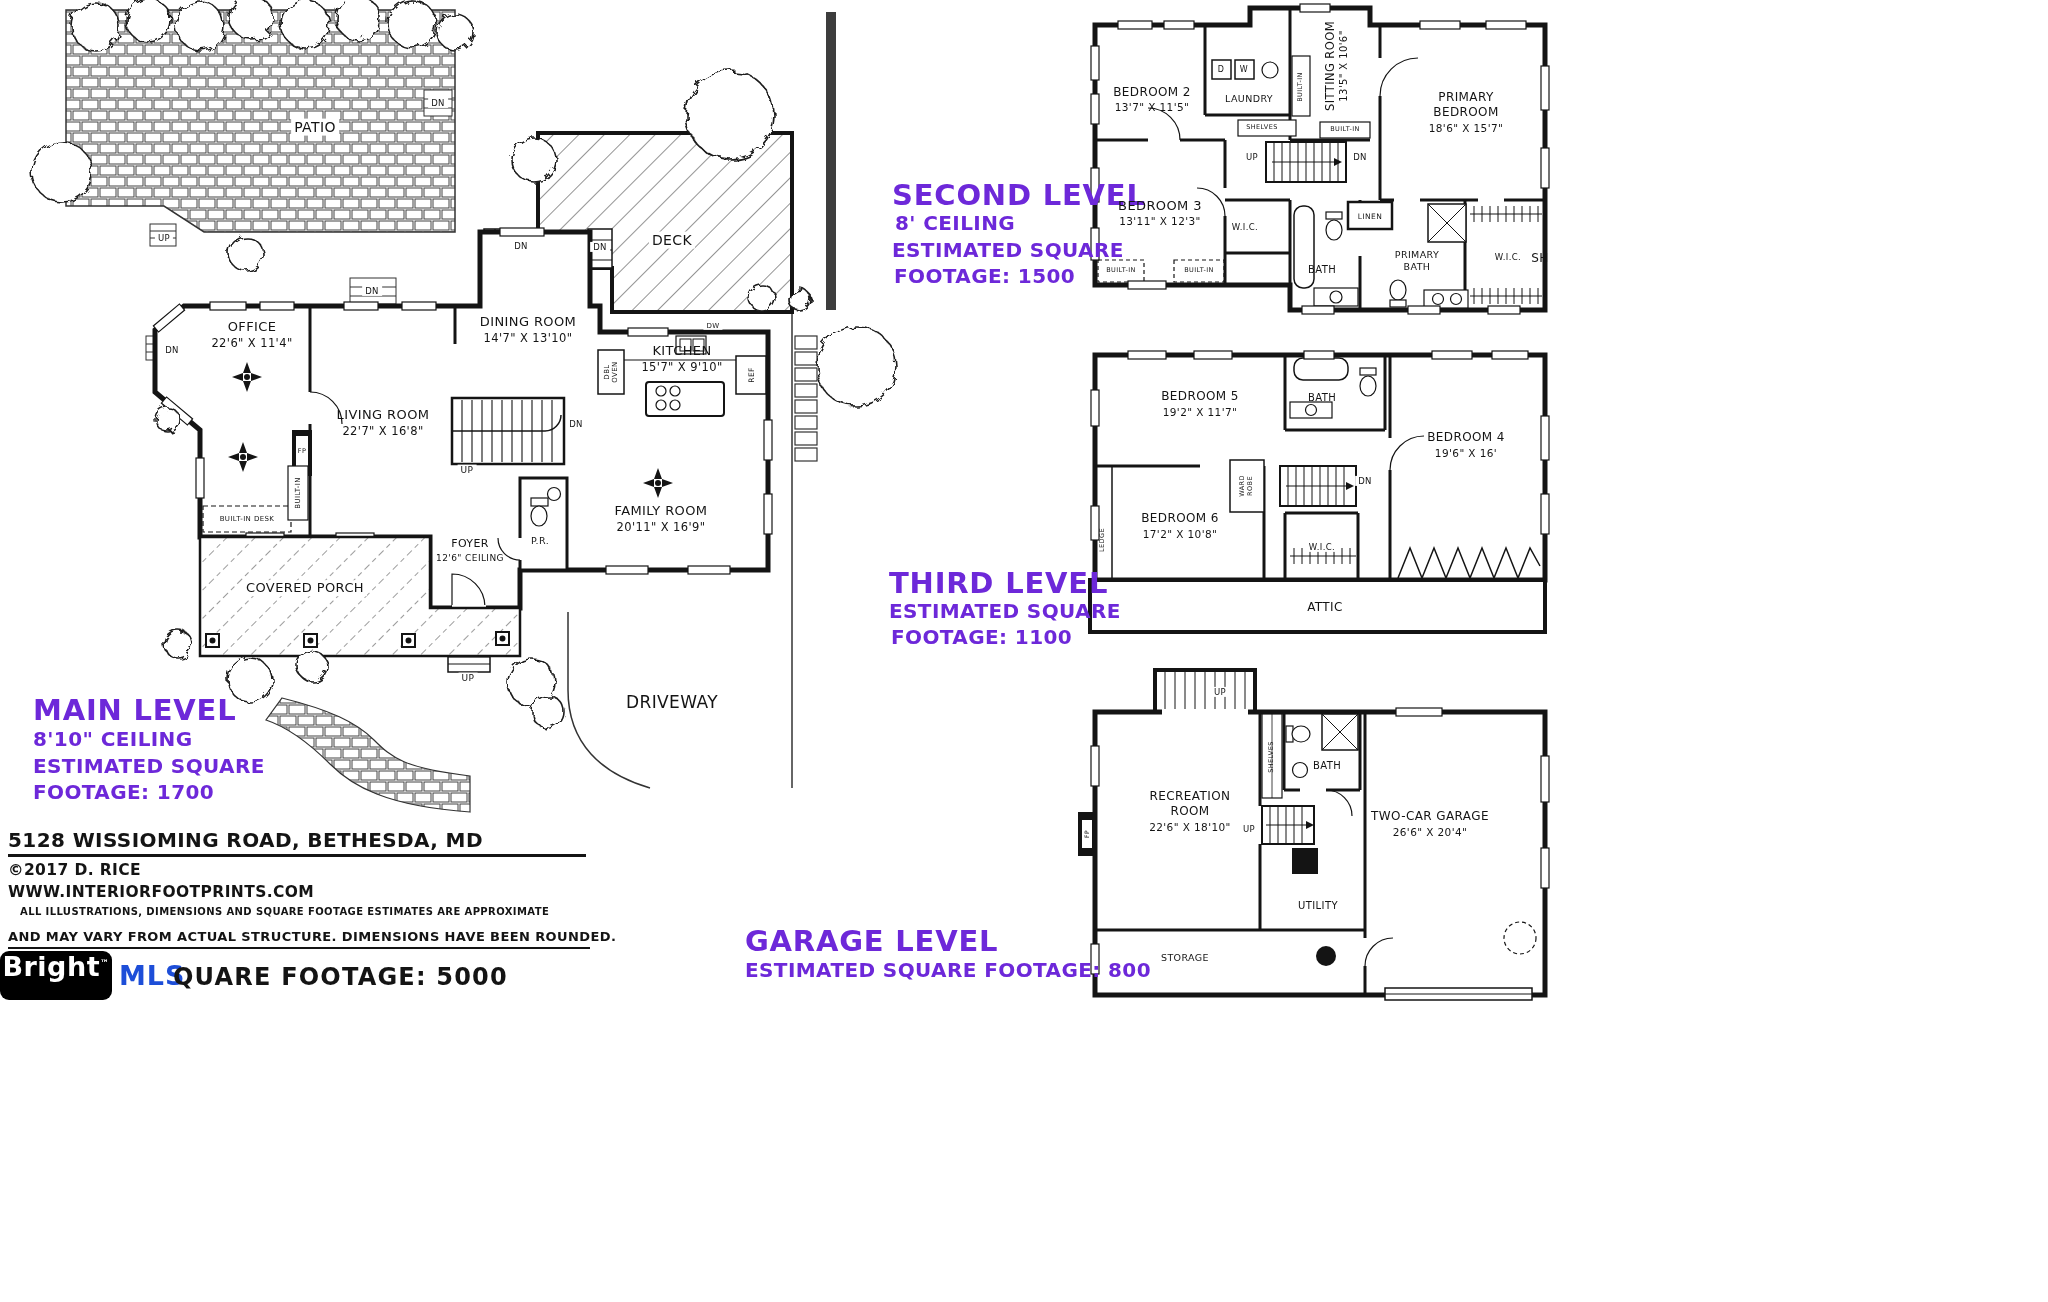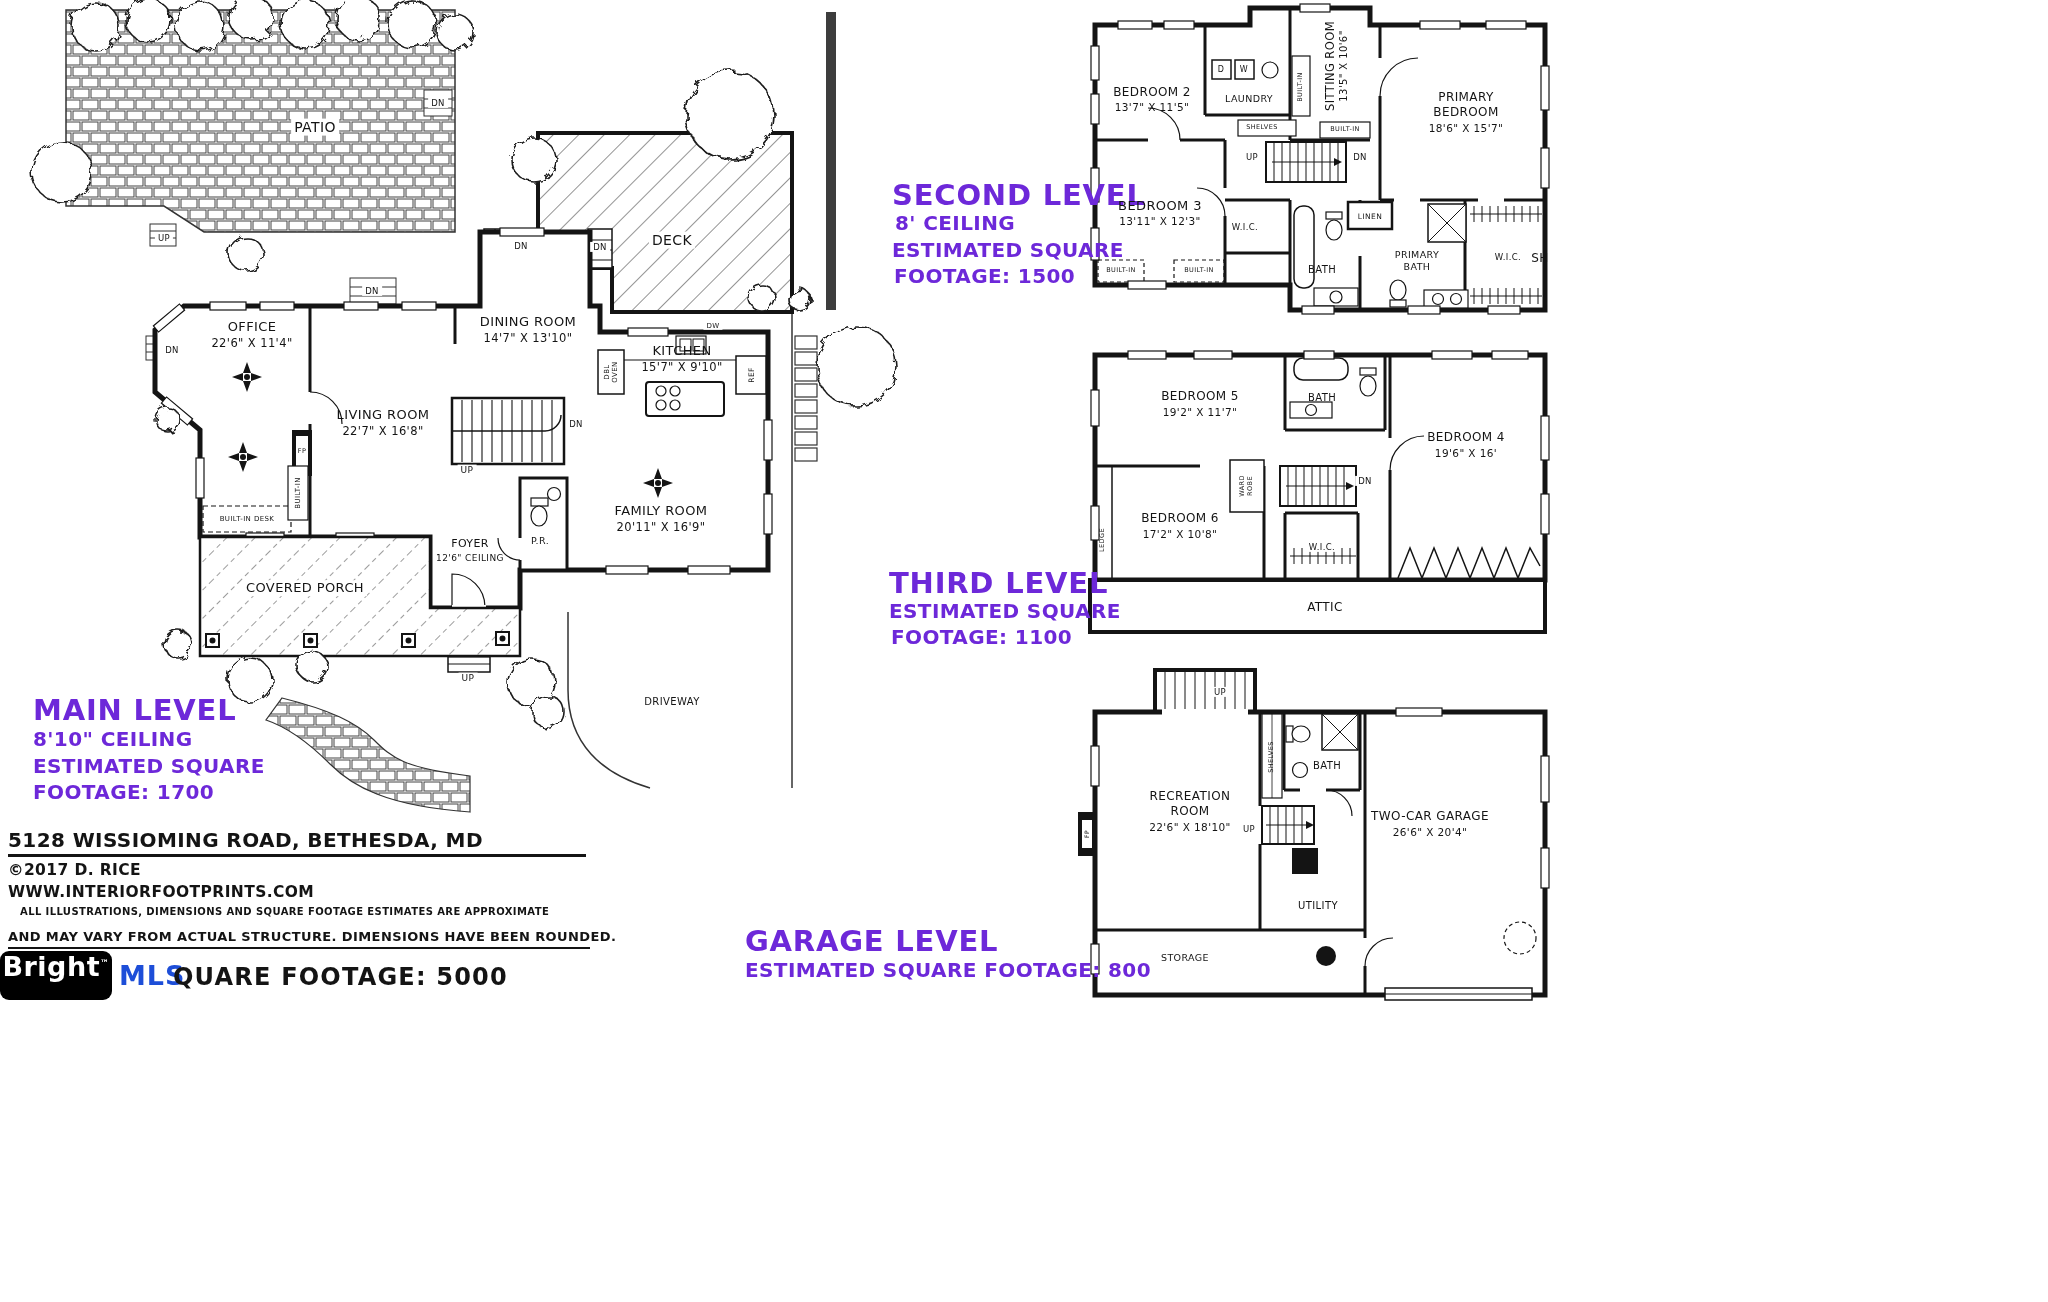--- a/index.html
+++ b/index.html
@@ -395,21 +395,21 @@
 <div class="lbl" style="left:682px;top:351px;font-size:13px">KITCHEN</div>
 <div class="lbl" style="left:682px;top:368px;font-size:11.5px">15'7" X 9'10"</div>
 <div class="lbl" style="left:383px;top:415px;font-size:13px">LIVING ROOM</div>
 <div class="lbl" style="left:383px;top:432px;font-size:11.5px">22'7" X 16'8"</div>
 <div class="lbl" style="left:661px;top:511px;font-size:13px">FAMILY ROOM</div>
 <div class="lbl" style="left:661px;top:528px;font-size:11.5px">20'11" X 16'9"</div>
 <div class="lbl" style="left:470px;top:544px;font-size:11px">FOYER</div>
 <div class="lbl" style="left:470px;top:558px;font-size:9px">12'6" CEILING</div>
 <div class="lbl chip" style="left:540px;top:541px;font-size:9.5px">P.R.</div>
 <div class="lbl chip" style="left:305px;top:588px;font-size:13px">COVERED PORCH</div>
-<div class="lbl" style="left:672px;top:702px;font-size:10px">DRIVEWAY</div>
+<div class="lbl" style="left:672px;top:702px;font-size:17px">DRIVEWAY</div>
 <div class="lbl chip" style="left:247px;top:519px;font-size:7px">BUILT-IN DESK</div>
 <div class="lbl rot" style="left:298px;top:493px;font-size:7px">BUILT-IN</div>
 <div class="lbl" style="left:302px;top:452px;font-size:6.5px">FP</div>
 <div class="lbl chip" style="left:713px;top:326px;font-size:7px">DW</div>
 <div class="lbl rot" style="left:751px;top:375px;font-size:7.5px">REF</div>
 <div class="lbl rot" style="left:611px;top:372px;font-size:7px">
   <div>DBL</div>
   <div>OVEN</div>
 </div>
 <div class="lbl chip" style="left:467px;top:470px;font-size:9px">UP</div>

